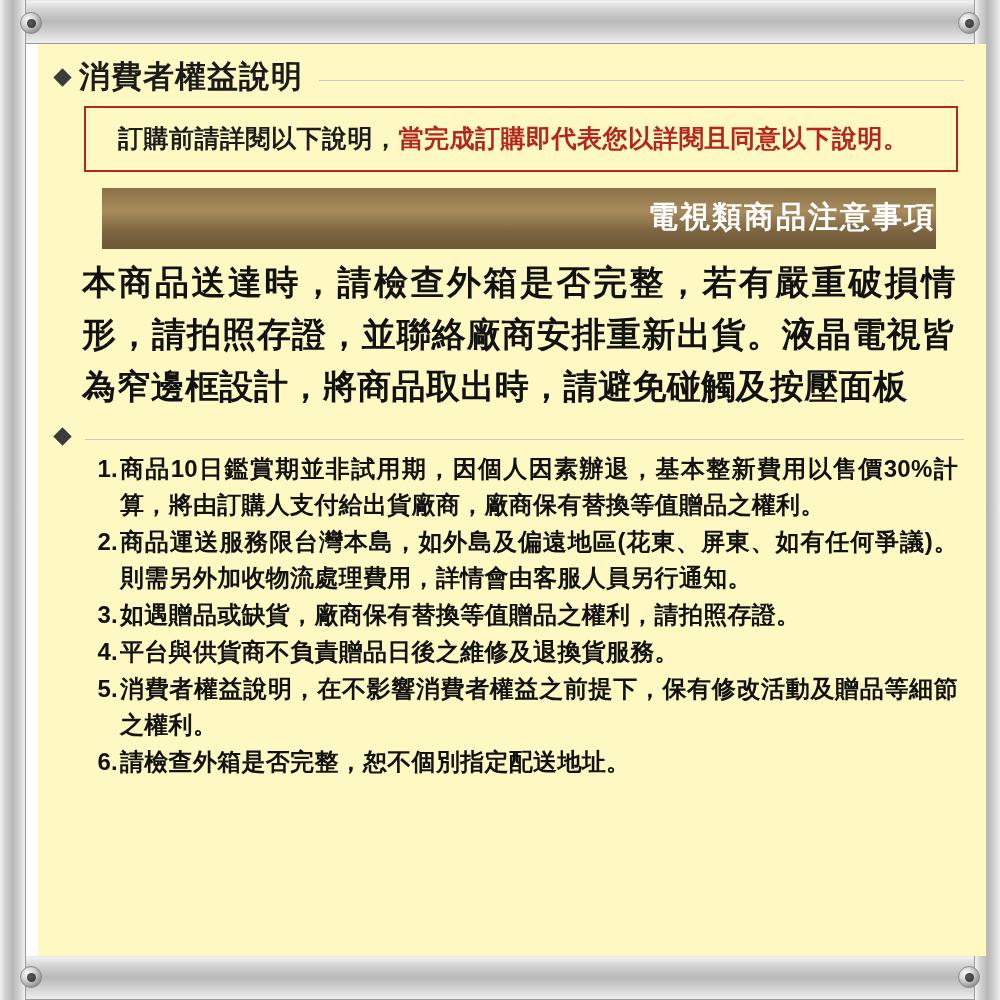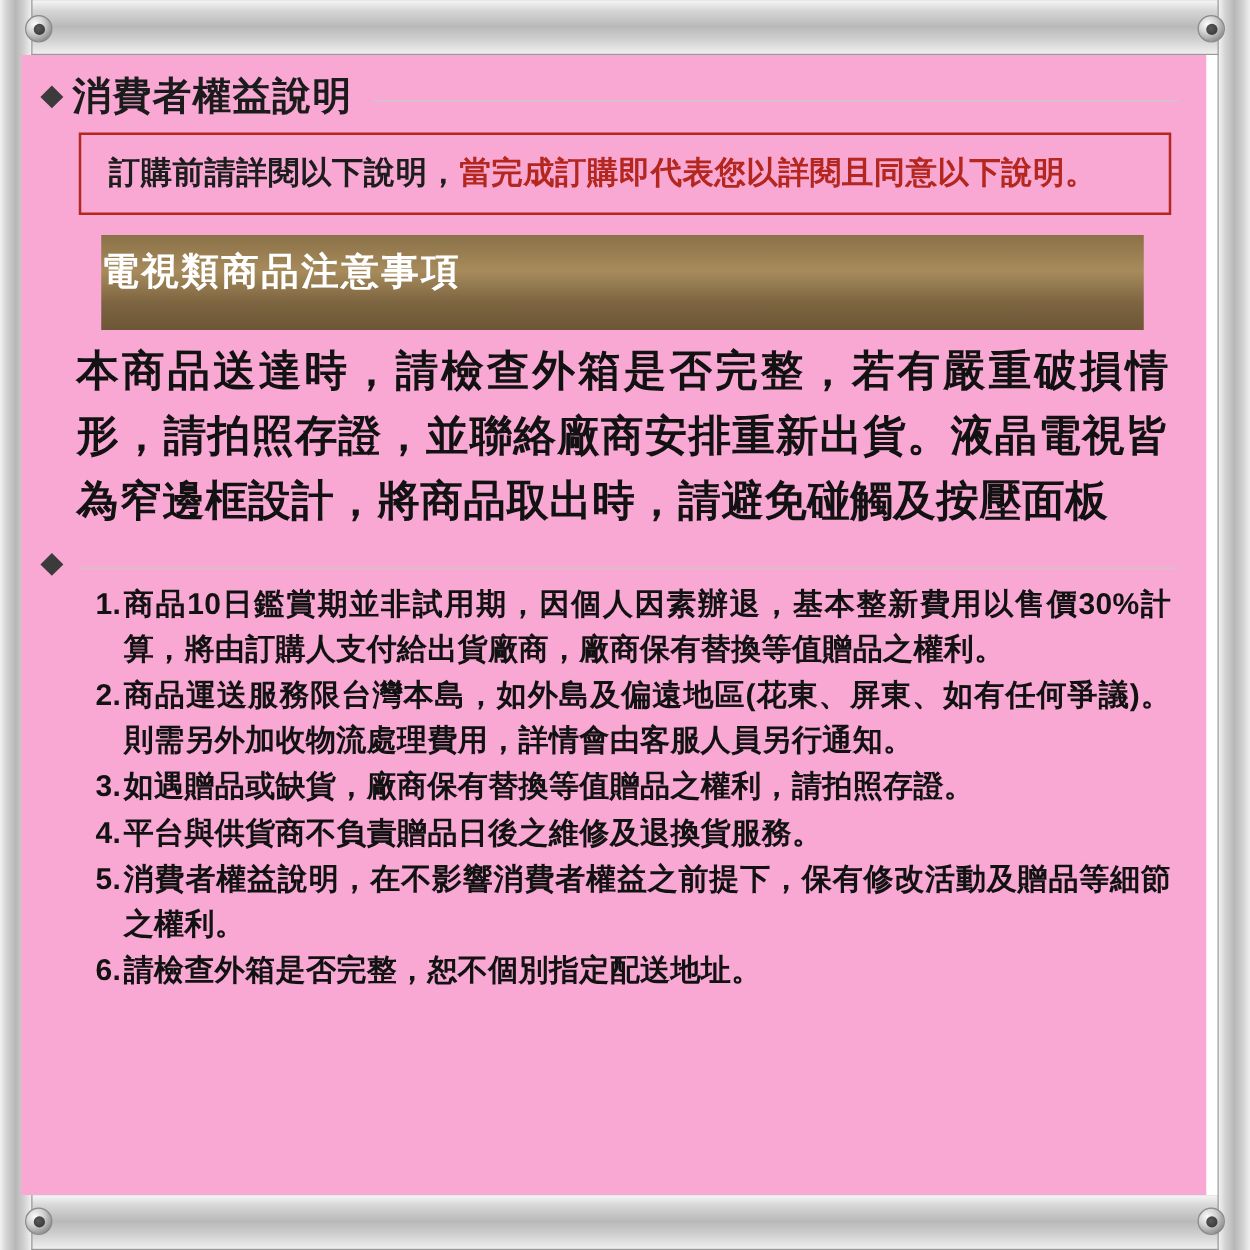--- a/index.html
+++ b/index.html
@@ -69,25 +69,25 @@
     background: radial-gradient(circle at 40% 40%, #5b5b5b 0%, #2f2f2f 100%);
   }
   .screw.tl { left: 20px; top: 12px; }
   .screw.tr { right: 20px; top: 12px; }
   .screw.bl { left: 20px; bottom: 12px; }
   .screw.br { right: 20px; bottom: 12px; }
 
   
   .content {
     position: absolute;
-    left: 17px;
+    left: 38px;
     top: 44px;
     width: 948px;
     height: 912px;
-    background: #f9a8d4;
+    background: #fef9c3;
     box-sizing: border-box;
     padding: 8px 22px 0 18px;
   }
 
   .section-head {
     display: flex;
     align-items: center;
     gap: 10px;
     margin: 4px 0 8px 0;
   }
@@ -110,43 +110,43 @@
     flex: 1 1 auto;
     height: 1px;
     background: #c9c9c9;
     margin-left: 6px;
     margin-top: 6px;
   }
 
   .notice-box {
     border: 2px solid #b3271e;
     box-sizing: border-box;
-    padding: 12px 18px 14px 22px;
+    padding: 12px 18px 14px 32px;
     margin: 6px 6px 16px 28px;
   }
   .notice-text {
     font-size: 25px;
     line-height: 1.45;
     color: #1d1d1d;
     font-weight: bold;
     letter-spacing: 0.5px;
   }
   .notice-text .hl {
     color: #b3271e;
   }
 
   .gold-banner {
     margin: 0 28px 8px 46px;
     background: linear-gradient(180deg, #8a7147 0%, #a78b5c 38%, #7c6440 72%, #6d5736 100%);
     color: #ffffff;
-    text-align: left;
+    text-align: right;
     font-size: 30px;
     font-weight: bold;
     letter-spacing: 2px;
-    padding: 9px 0 26px 0;
+    padding: 9px 0 11px 0;
   }
 
   .body-text {
     font-size: 34px;
     line-height: 1.52;
     color: #121212;
     font-weight: bold;
     letter-spacing: 0.4px;
     margin: 6px 8px 0 26px;
     text-align: justify;

